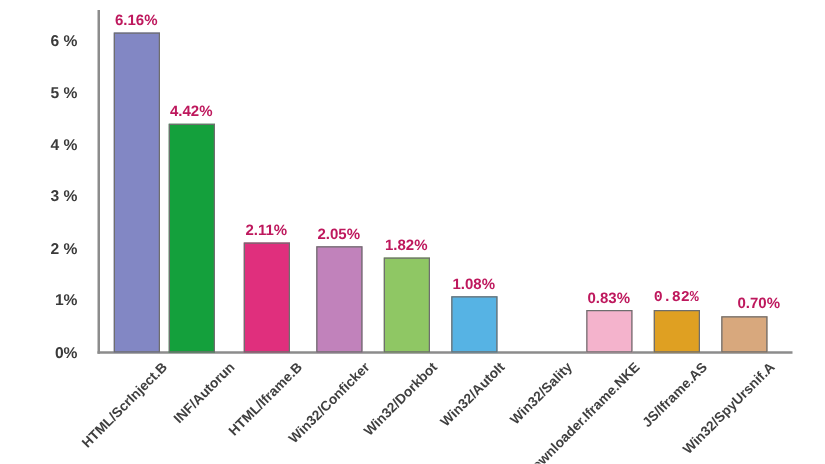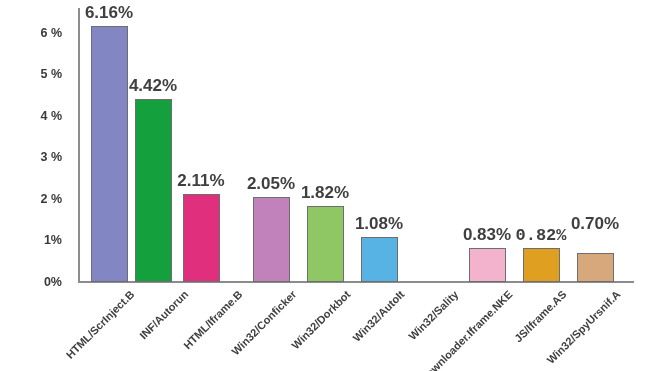--- a/index.html
+++ b/index.html
@@ -77,23 +77,23 @@
     bottom: 0;
     left: 9px;
     width: 37px;
     border: 1px solid #6e6e6e;
     box-sizing: border-box;
   }
   .bar-value {
     position: absolute;
     left: 50%;
     transform: translateX(-50%);
-    font-size: 17px;
+    font-size: 12px;
     font-weight: bold;
-    color: #404040;
+    color: #be185d;
     white-space: nowrap;
   }
 
   
   .xlabels-layer {
     position: absolute;
     left: 0;
     top: 0;
     width: 660px;
     height: 371px;
@@ -130,21 +130,21 @@
 
   <div class="bars-layer" id="bars-layer">
       <div class="bar-slot" style="left: 4px;">
         <div class="bar" title="HTML/ScrInject.B 6.16%" style="height: 255.733px; background: rgb(130, 135, 196); border-color: rgb(110, 110, 110);"></div>
         <div class="bar-value" style="bottom: 258.733px;">6.16%</div>
       </div>
       <div class="bar-slot" style="left: 48px;">
         <div class="bar" title="INF/Autorun 4.42%" style="height: 183.497px; background: rgb(20, 160, 60); border-color: rgb(110, 110, 110);"></div>
         <div class="bar-value" style="bottom: 186.497px;">4.42%</div>
       </div>
-      <div class="bar-slot" style="left: 96px;">
+      <div class="bar-slot" style="left: 108px;">
         <div class="bar" title="HTML/Iframe.B 2.11%" style="height: 87.597px; background: rgb(224, 47, 125); border-color: rgb(110, 110, 110);"></div>
         <div class="bar-value" style="bottom: 90.597px;">2.11%</div>
       </div>
       <div class="bar-slot" style="left: 166px;">
         <div class="bar" title="Win32/Conficker 2.05%" style="height: 85.1061px; background: rgb(193, 130, 187); border-color: rgb(110, 110, 110);"></div>
         <div class="bar-value" style="bottom: 88.1061px; margin-top: 17px;">2.05%</div>
       </div>
       <div class="bar-slot" style="left: 220px;">
         <div class="bar" title="Win32/Dorkbot 1.82%" style="height: 75.5576px; background: rgb(143, 199, 100); border-color: rgb(110, 110, 110);"></div>
         <div class="bar-value" style="bottom: 78.5576px;">1.82%</div>
@@ -156,21 +156,21 @@
       <div class="bar-slot" style="left: 382px;">
         <div class="bar" title="Downloader.Iframe.NKE 0.83%" style="height: 34.4576px; background: rgb(244, 179, 204); border-color: rgb(110, 110, 110);"></div>
         <div class="bar-value" style="bottom: 37.4576px;">0.83%</div>
       </div>
       <div class="bar-slot" style="left: 436px; font-family: Liberation Mono, monospace;">
         <div class="bar" title="JS/Iframe.AS 0.82%" style="height: 34.0424px; background: rgb(223, 160, 34); border-color: rgb(110, 110, 110);"></div>
         <div class="bar-value" style="bottom: 37.0424px;">0.82%</div>
       </div>
       <div class="bar-slot" style="left: 490px;">
         <div class="bar" title="Win32/SpyUrsnif.A 0.70%" style="height: 29.0606px; background: rgb(216, 168, 125); border-color: rgb(110, 110, 110);"></div>
-        <div class="bar-value" style="bottom: 48px;">0.70%</div>
+        <div class="bar-value" style="bottom: 33px; margin-left: 12px;">0.70%</div>
       </div>
     </div>
 
   <div class="xlabels-layer" id="xlabels-layer">
       <div class="x-label" style="left: 128px; top: 288px; transform: rotate(-45deg) translateX(-100%);">HTML/ScrInject.B</div>
       <div class="x-label" style="left: 182px; top: 288px; transform: rotate(-45deg) translateX(-100%);">INF/Autorun</div>
       <div class="x-label" style="left: 236px; top: 288px; transform: rotate(-45deg) translateX(-100%);">HTML/Iframe.B</div>
       <div class="x-label" style="left: 290px; top: 288px; transform: rotate(-45deg) translateX(-100%);">Win32/Conficker</div>
       <div class="x-label" style="left: 344px; top: 288px; transform: rotate(-45deg) translateX(-100%);">Win32/Dorkbot</div>
       <div class="x-label" style="left: 398px; top: 288px; transform: rotate(-45deg) translateX(-100%);">Win32/AutoIt</div>

